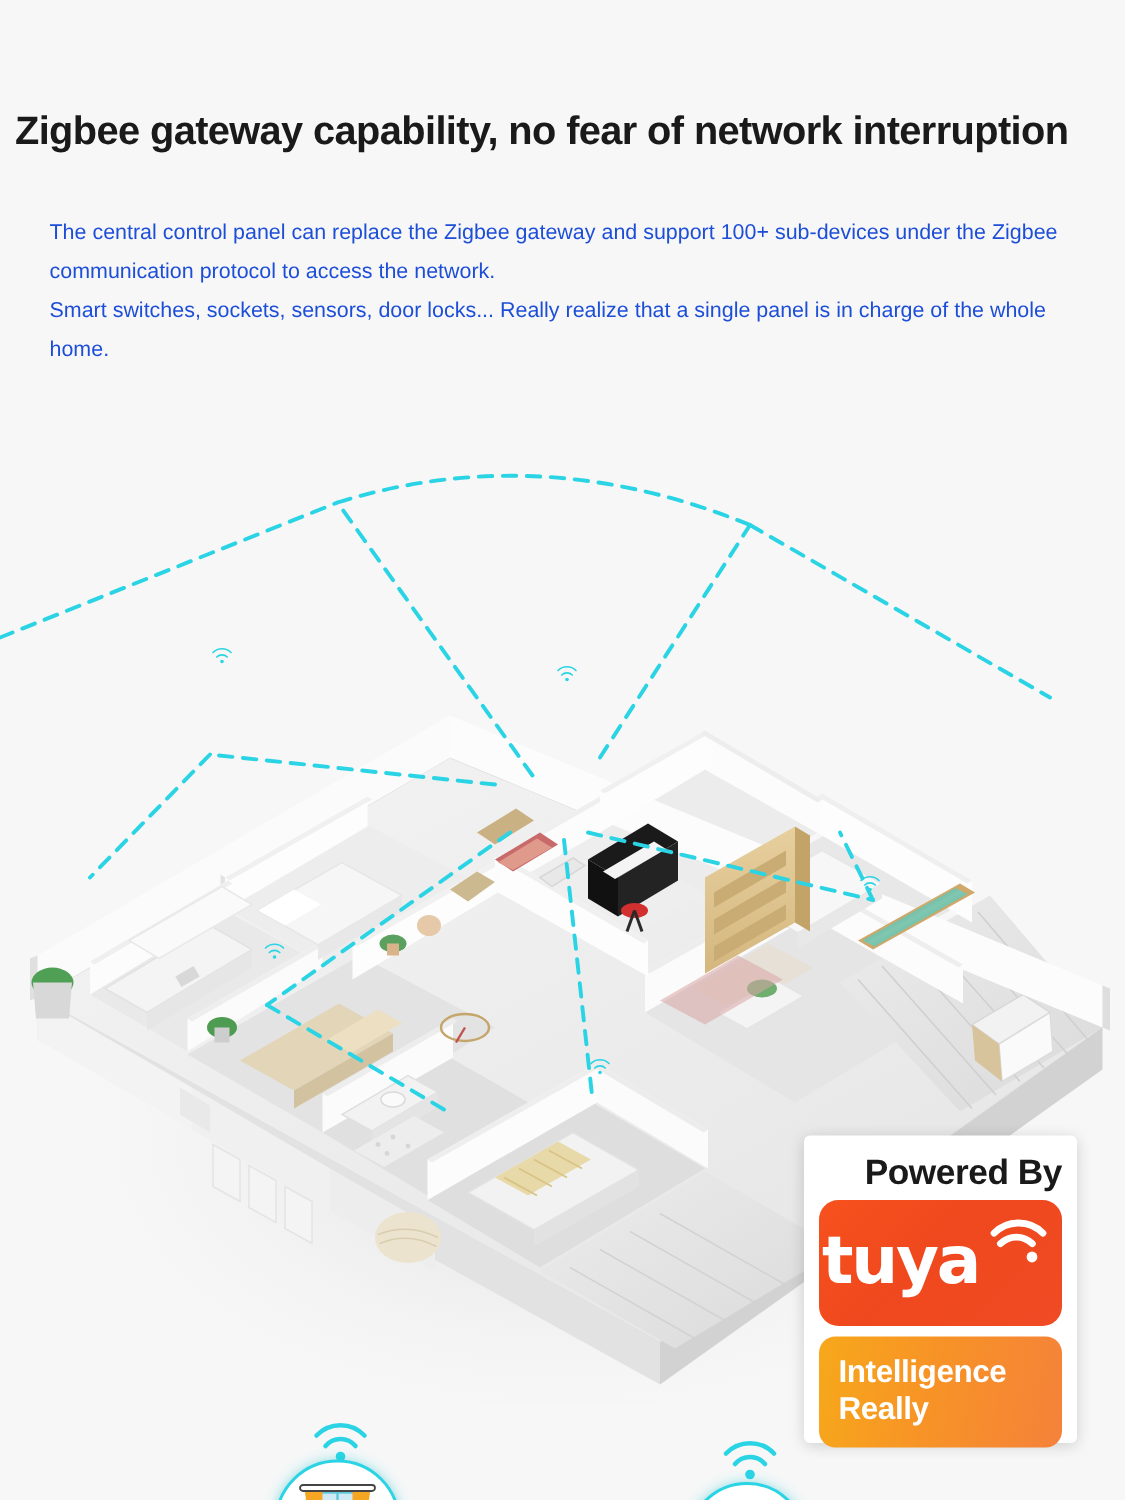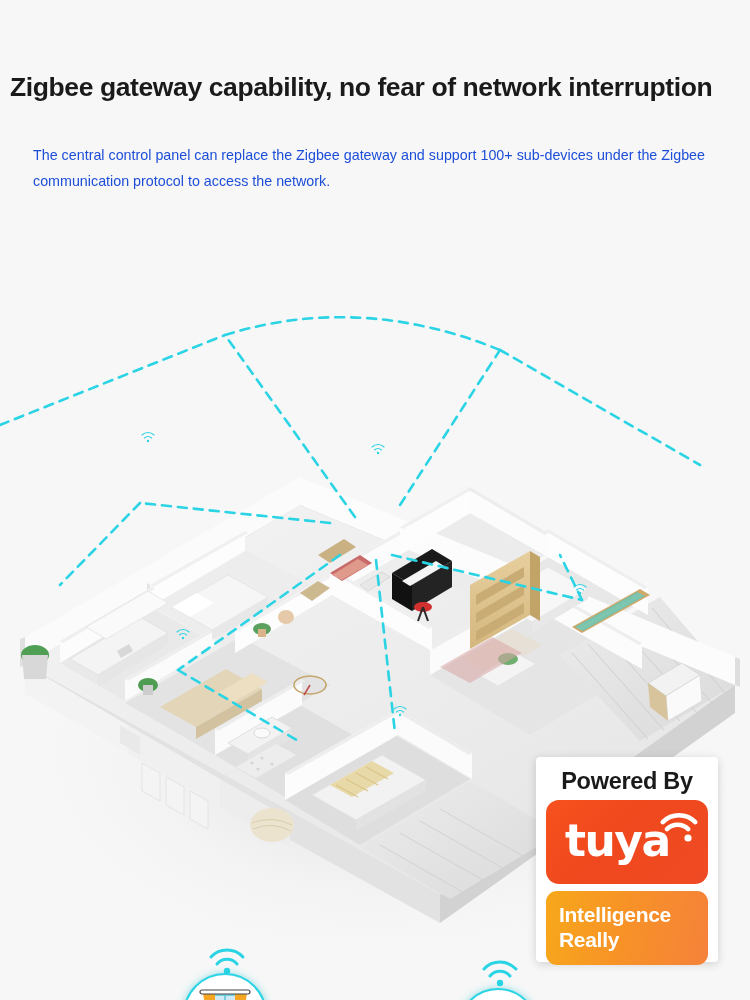--- a/index.html
+++ b/index.html
@@ -41,29 +41,29 @@
   
   .tuya-card {
     position: absolute; left: 536px; top: 757px;
     width: 182px; height: 205px;
     background: #ffffff; border-radius: 4px;
     box-shadow: 0 2px 10px rgba(0,0,0,.16);
     padding: 9px 10px 10px 10px;
   }
   .tuya-powered {
     font-size: 23.5px; font-weight: bold; color: #1a1a1a;
-    text-align: center; line-height: 30px; letter-spacing: -0.3px;
+    text-align: right; line-height: 30px; letter-spacing: -0.3px;
   }
   .tuya-main {
     margin-top: 4px; height: 84px; border-radius: 13px;
     background: linear-gradient(135deg, #f6511d 0%, #f0481e 45%, #ef4b24 100%);
     position: relative; overflow: hidden;
   }
   .tuya-word {
-    position: absolute; left: 19px; top: 11px;
+    position: absolute; left: 2px; top: 11px;
     font-size: 44px; font-weight: bold; color: #fff;
     letter-spacing: -1.5px; line-height: 60px;
     font-family: "DejaVu Sans", sans-serif;
   }
   .tuya-sub {
     margin-top: 7px; height: 74px; border-radius: 11px;
     background: linear-gradient(100deg, #f7a81b 0%, #f79227 48%, #f5823a 100%);
     padding: 11px 0 0 13px;
   }
   .tuya-sub-line {
@@ -73,20 +73,21 @@
 </style>
 </head>
 <body>
 
 <div id="page">
 
   <h1 class="headline">Zigbee gateway capability, no fear of network interruption</h1>
 
   <div class="body-copy">
     <p>The central control panel can replace the Zigbee gateway and support 100+ sub-devices under the Zigbee communication protocol to access the network.</p>
+    <p>Smart switches, sockets, sensors, door locks... Really realize that a single panel is in charge of the whole home.</p>
   </div>
 
   <div class="scene">
     <svg width="750" height="680" viewBox="0 0 750 680">
       <defs>
         <linearGradient id="wallTop" x1="0" y1="0" x2="0" y2="1">
           <stop offset="0" stop-color="#ffffff"></stop>
             <stop offset="1" stop-color="#f0f0f0"></stop>
         </linearGradient>
         <linearGradient id="wallL" x1="0" y1="0" x2="1" y2="0">

